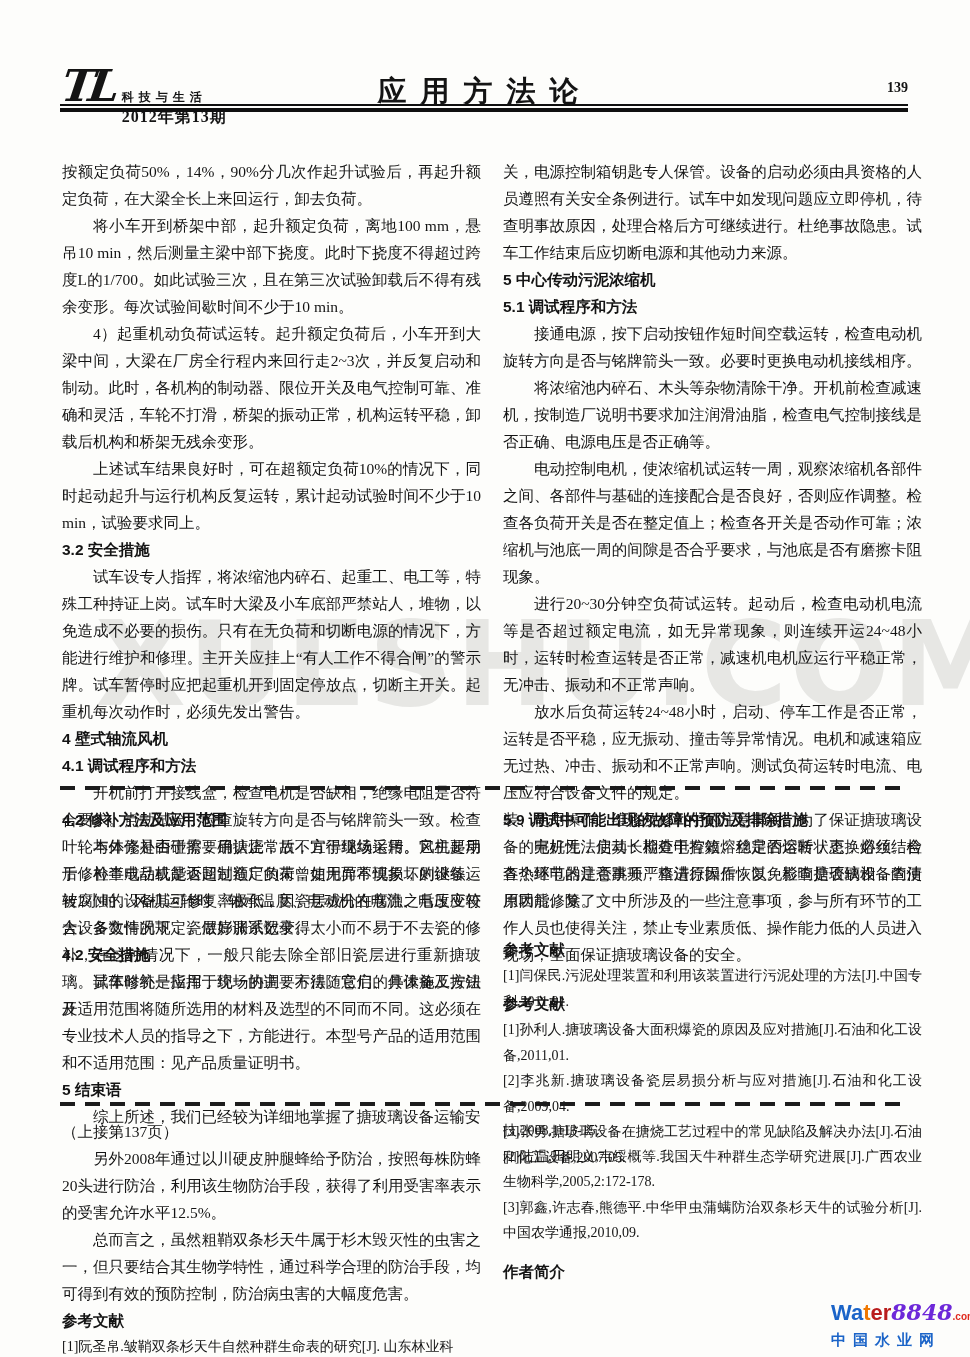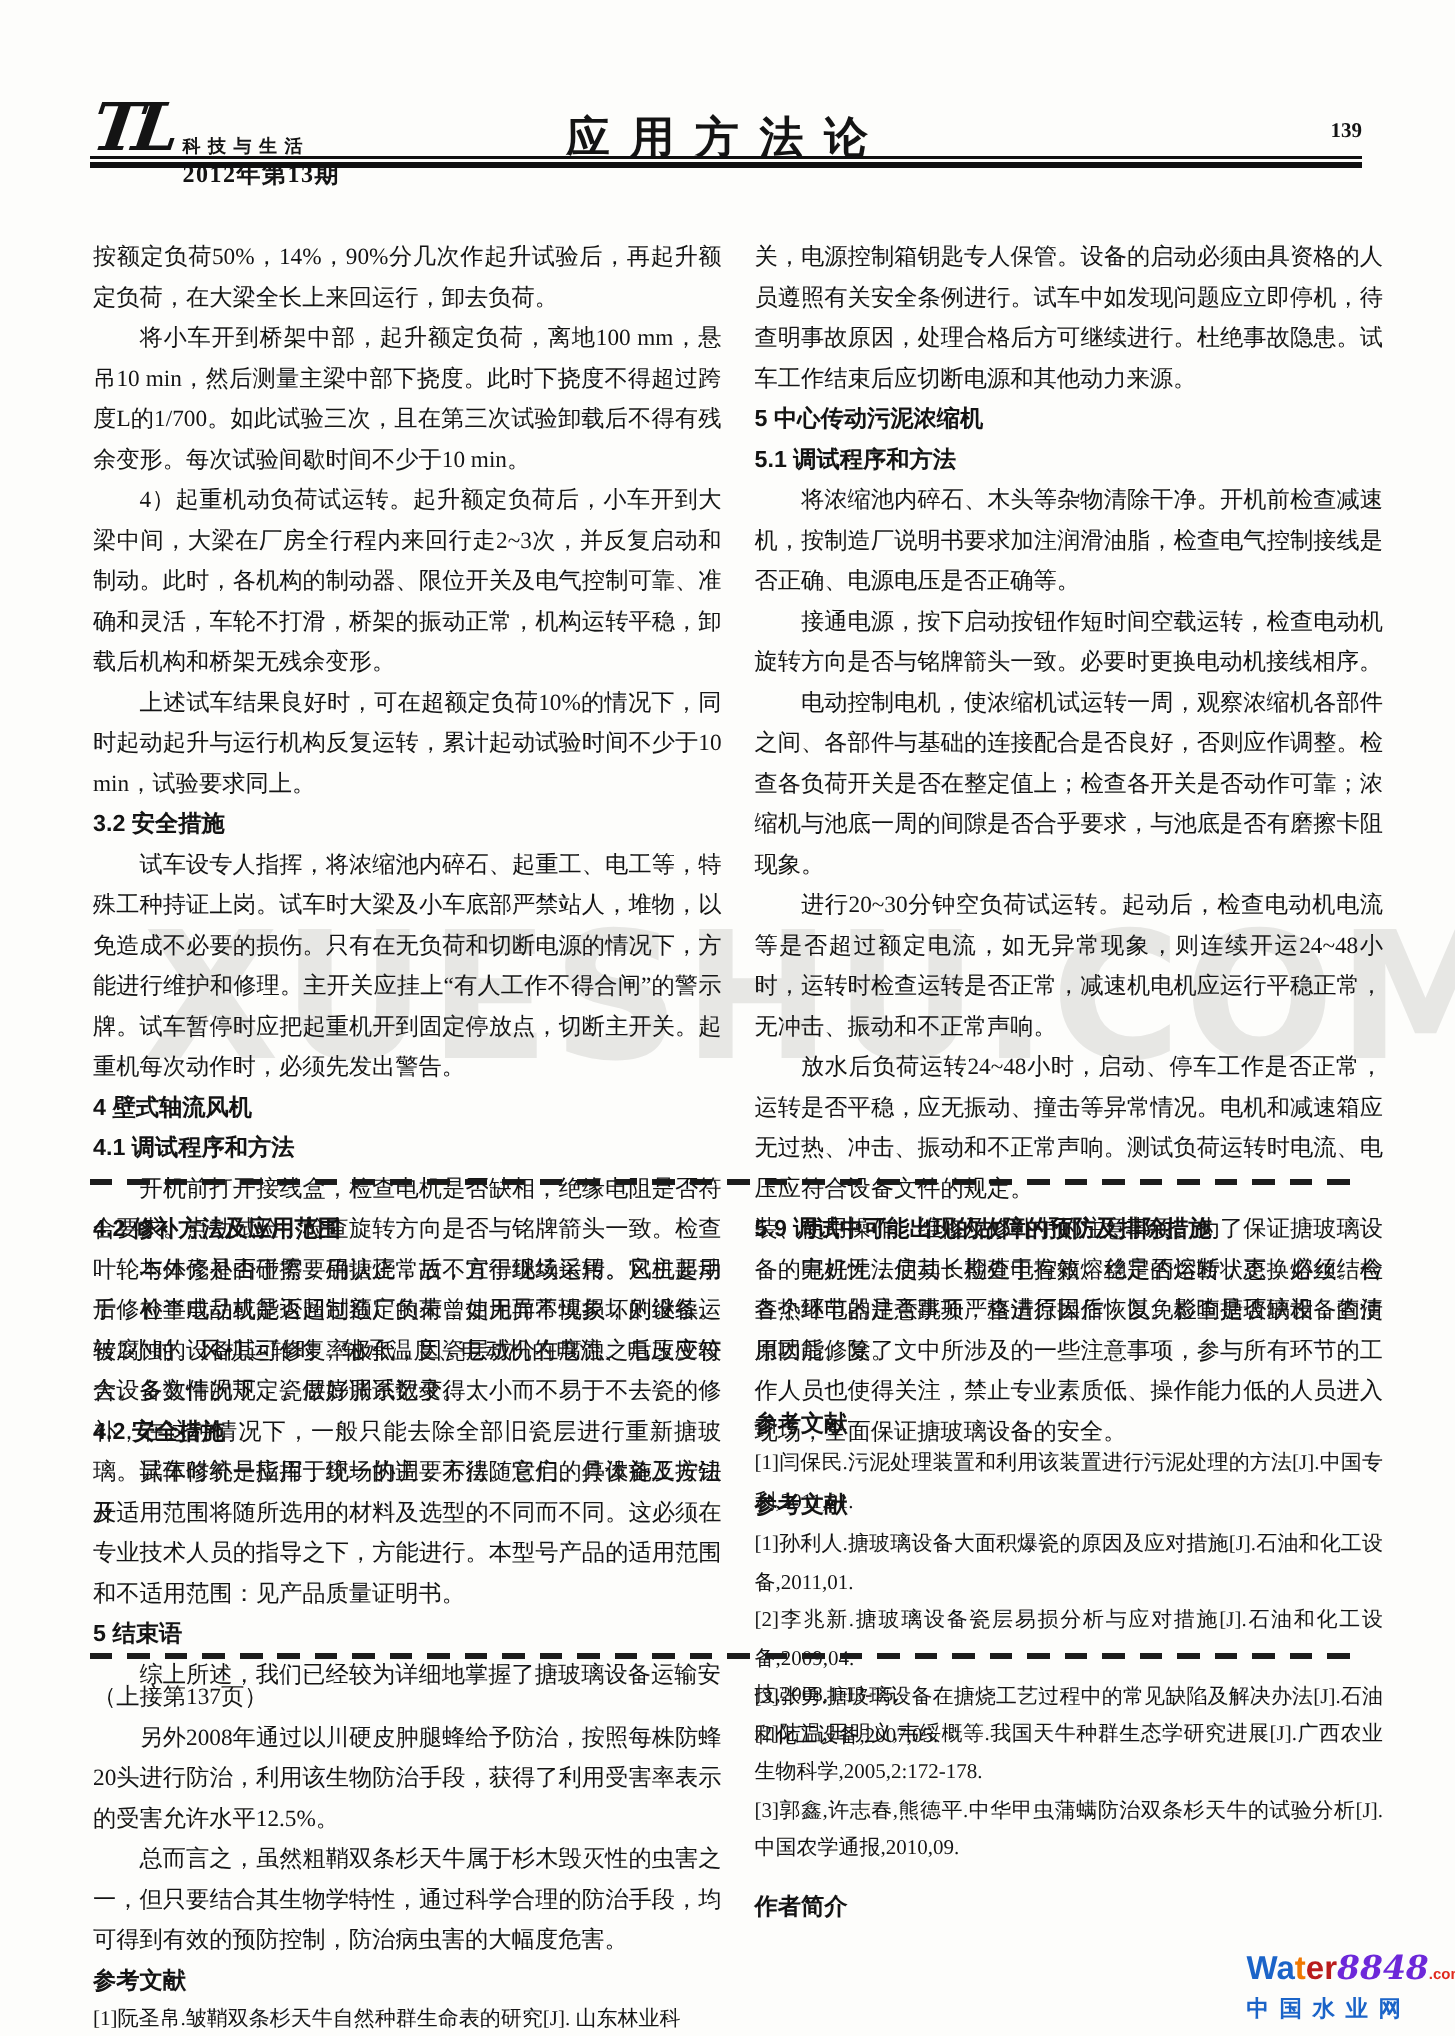--- a/index.html
+++ b/index.html
@@ -107,22 +107,22 @@
     <p class="h">4.1  调试程序和方法</p>
     <p class="ind">开机前打开接线盒，检查电机是否缺相，绝缘电阻是否符合要求。点动试验，检查旋转方向是否与铭牌箭头一致。检查叶轮与外壳是否碰擦，确认正常后，方得继续运转。风机起动后，检查电动机是否超过额定负荷，如无异常现象，则继续运转2小时。风机运转时，轴承温度、电动机的电流、电压应符合设备文件的规定。做好调试记录。</p>
     <p class="h">4.2  安全措施</p>
     <p class="ind">试车时统一指挥，统一协调，不得随意启、停设备及按钮开</p>
   </div>
 
   <div class="col s1R">
     <p>关，电源控制箱钥匙专人保管。设备的启动必须由具资格的人员遵照有关安全条例进行。试车中如发现问题应立即停机，待查明事故原因，处理合格后方可继续进行。杜绝事故隐患。试车工作结束后应切断电源和其他动力来源。</p>
     <p class="h">5  中心传动污泥浓缩机</p>
     <p class="h">5.1  调试程序和方法</p>
+    <p class="ind">接通电源，按下启动按钮作短时间空载运转，检查电动机旋转方向是否与铭牌箭头一致。必要时更换电动机接线相序。</p>
     <p class="ind">将浓缩池内碎石、木头等杂物清除干净。开机前检查减速机，按制造厂说明书要求加注润滑油脂，检查电气控制接线是否正确、电源电压是否正确等。</p>
-    <p class="ind">接通电源，按下启动按钮作短时间空载运转，检查电动机旋转方向是否与铭牌箭头一致。必要时更换电动机接线相序。</p>
     <p class="ind">电动控制电机，使浓缩机试运转一周，观察浓缩机各部件之间、各部件与基础的连接配合是否良好，否则应作调整。检查各负荷开关是否在整定值上；检查各开关是否动作可靠；浓缩机与池底一周的间隙是否合乎要求，与池底是否有磨擦卡阻现象。</p>
     <p class="ind">进行20~30分钟空负荷试运转。起动后，检查电动机电流等是否超过额定电流，如无异常现象，则连续开运24~48小时，运转时检查运转是否正常，减速机电机应运行平稳正常，无冲击、振动和不正常声响。</p>
     <p class="ind">放水后负荷运转24~48小时，启动、停车工作是否正常，运转是否平稳，应无振动、撞击等异常情况。电机和减速箱应无过热、冲击、振动和不正常声响。测试负荷运转时电流、电压应符合设备文件的规定。</p>
     <p class="h">5.9  调试中可能出现的故障的预防及排除措施</p>
     <p class="ind">电机无法启动：检查电控箱熔丝是否熔断，更换熔丝。检查热继电器是否跳开，查清原因后恢复。检查是否缺相，查清原因后修复。</p>
     <p class="h mt">参考文献</p>
     <p class="ref">[1]闫保民.污泥处理装置和利用该装置进行污泥处理的方法[J].中国专利,2011,01.</p>
   </div>
 
   <div class="dash dash1"></div>

